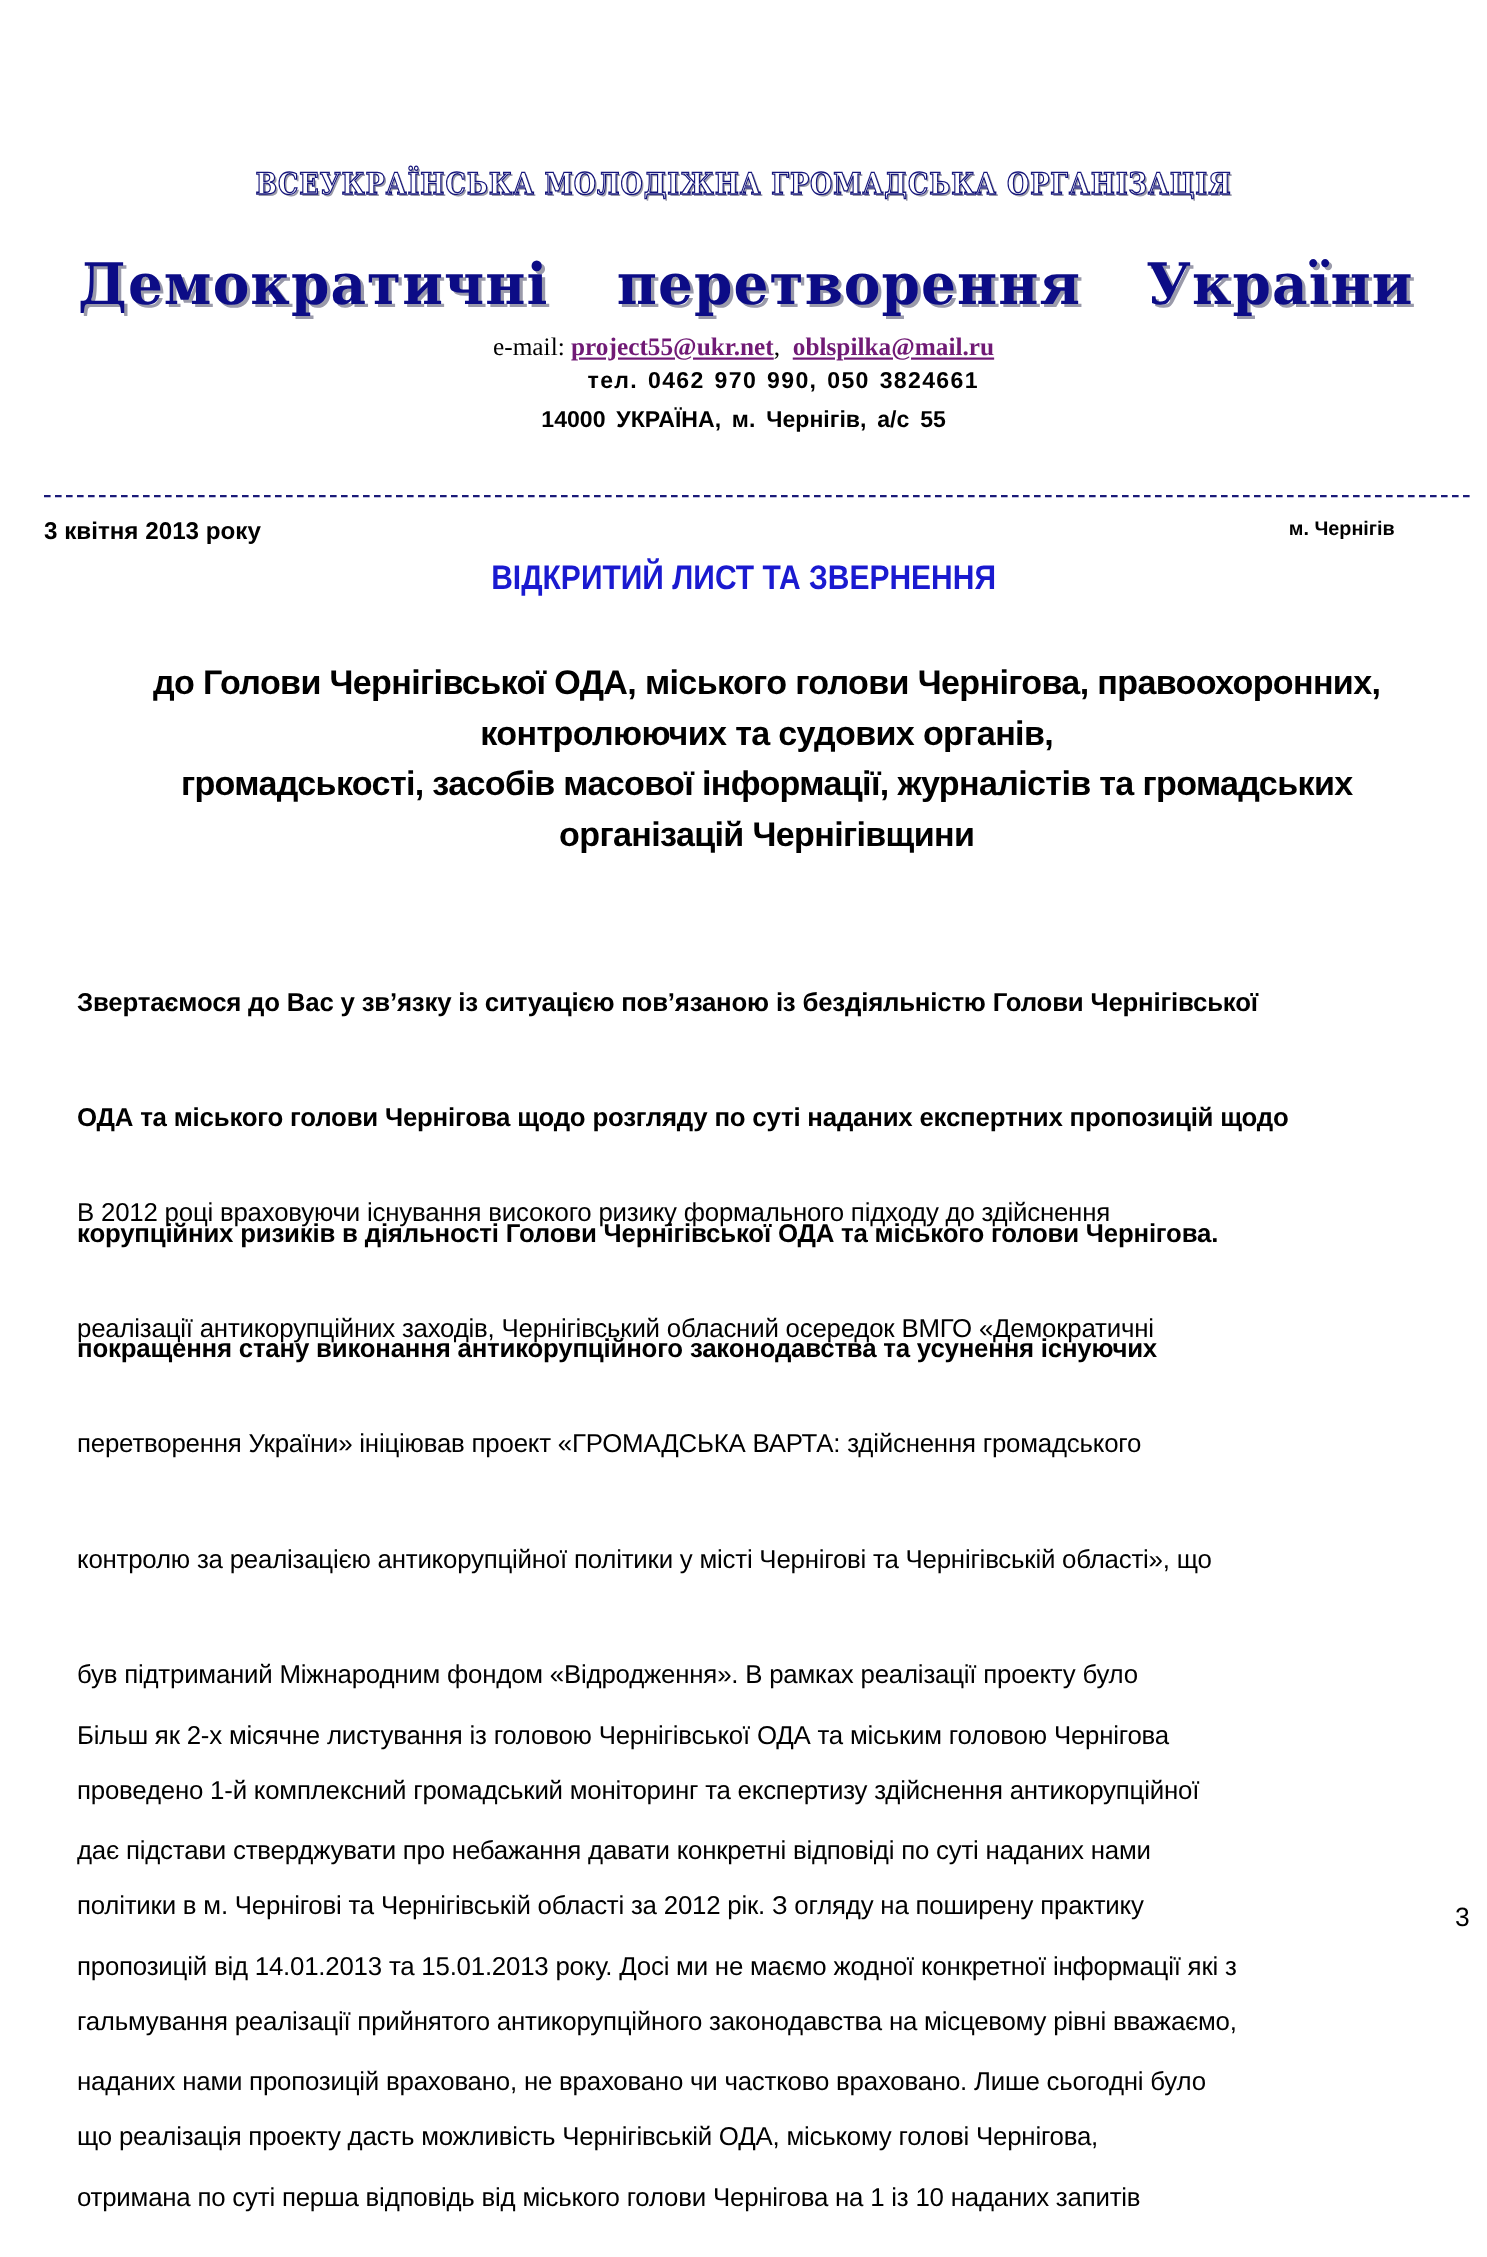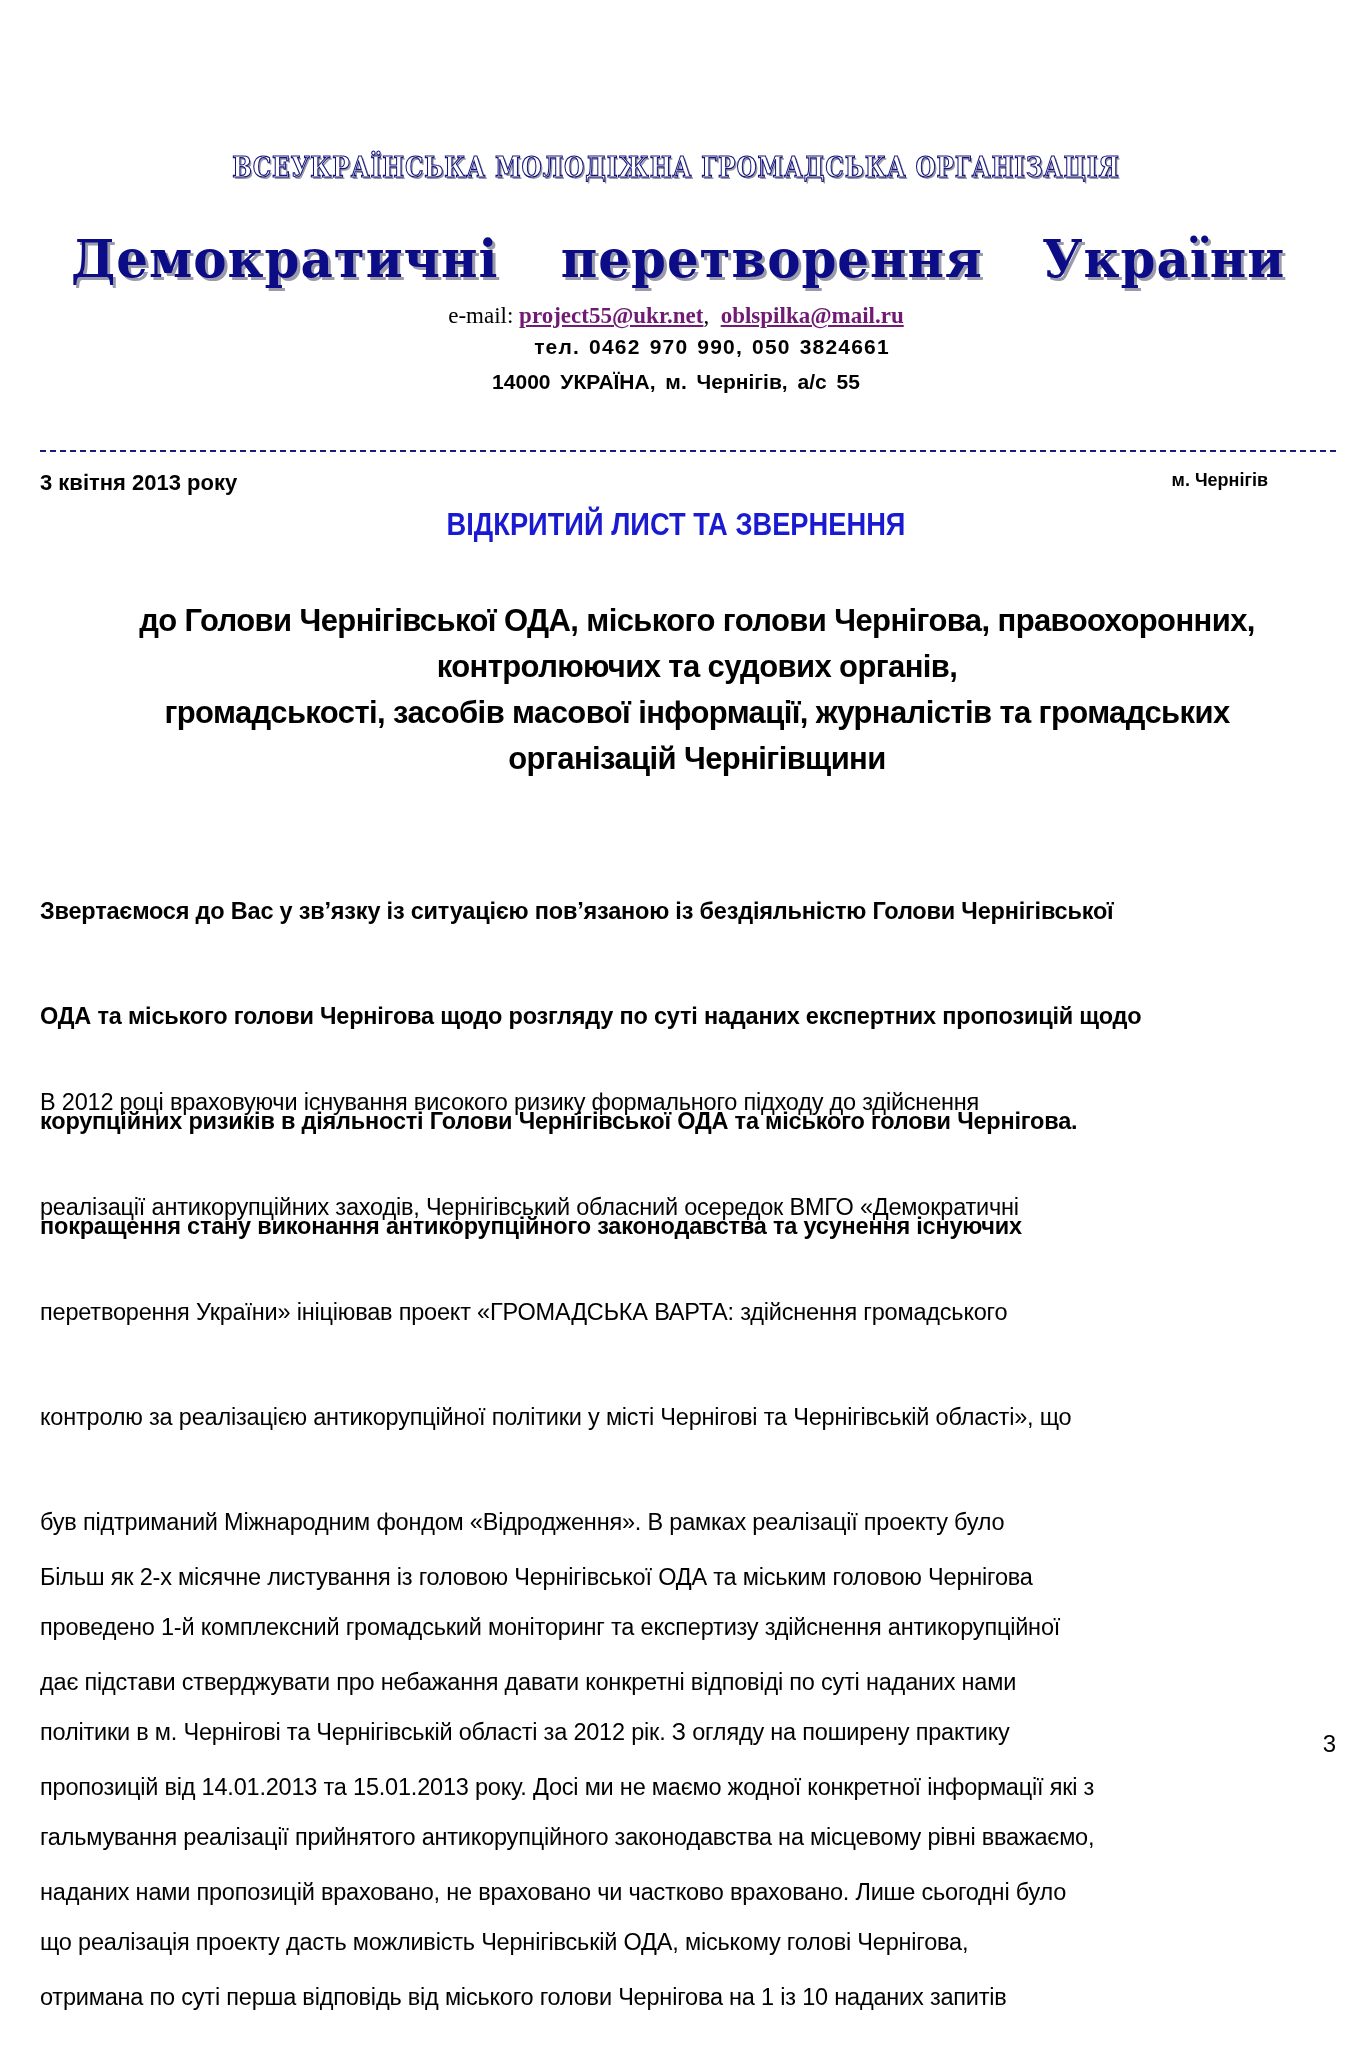--- a/index.html
+++ b/index.html
@@ -125,21 +125,21 @@
     }
     .addressee div { white-space: nowrap; }
     .para {
       position: absolute;
       left: 40px;
       width: 1300px;
       font-size: 23.5px;
       line-height: 35px;
       letter-spacing: -0.2px;
     }
-    .para .ln { white-space: nowrap; display: block; }
+    .para .ln { white-space: nowrap; display: block; margin-left: 30px; }
     .para.bold { font-weight: bold; }
     .p1 { top: 824px; }
     .p2 { top: 1015px; }
     .p3 { top: 1490px; }
     .page-num {
       position: absolute;
       right: 16px;
       bottom: 12px;
       font-size: 24px;
     }

